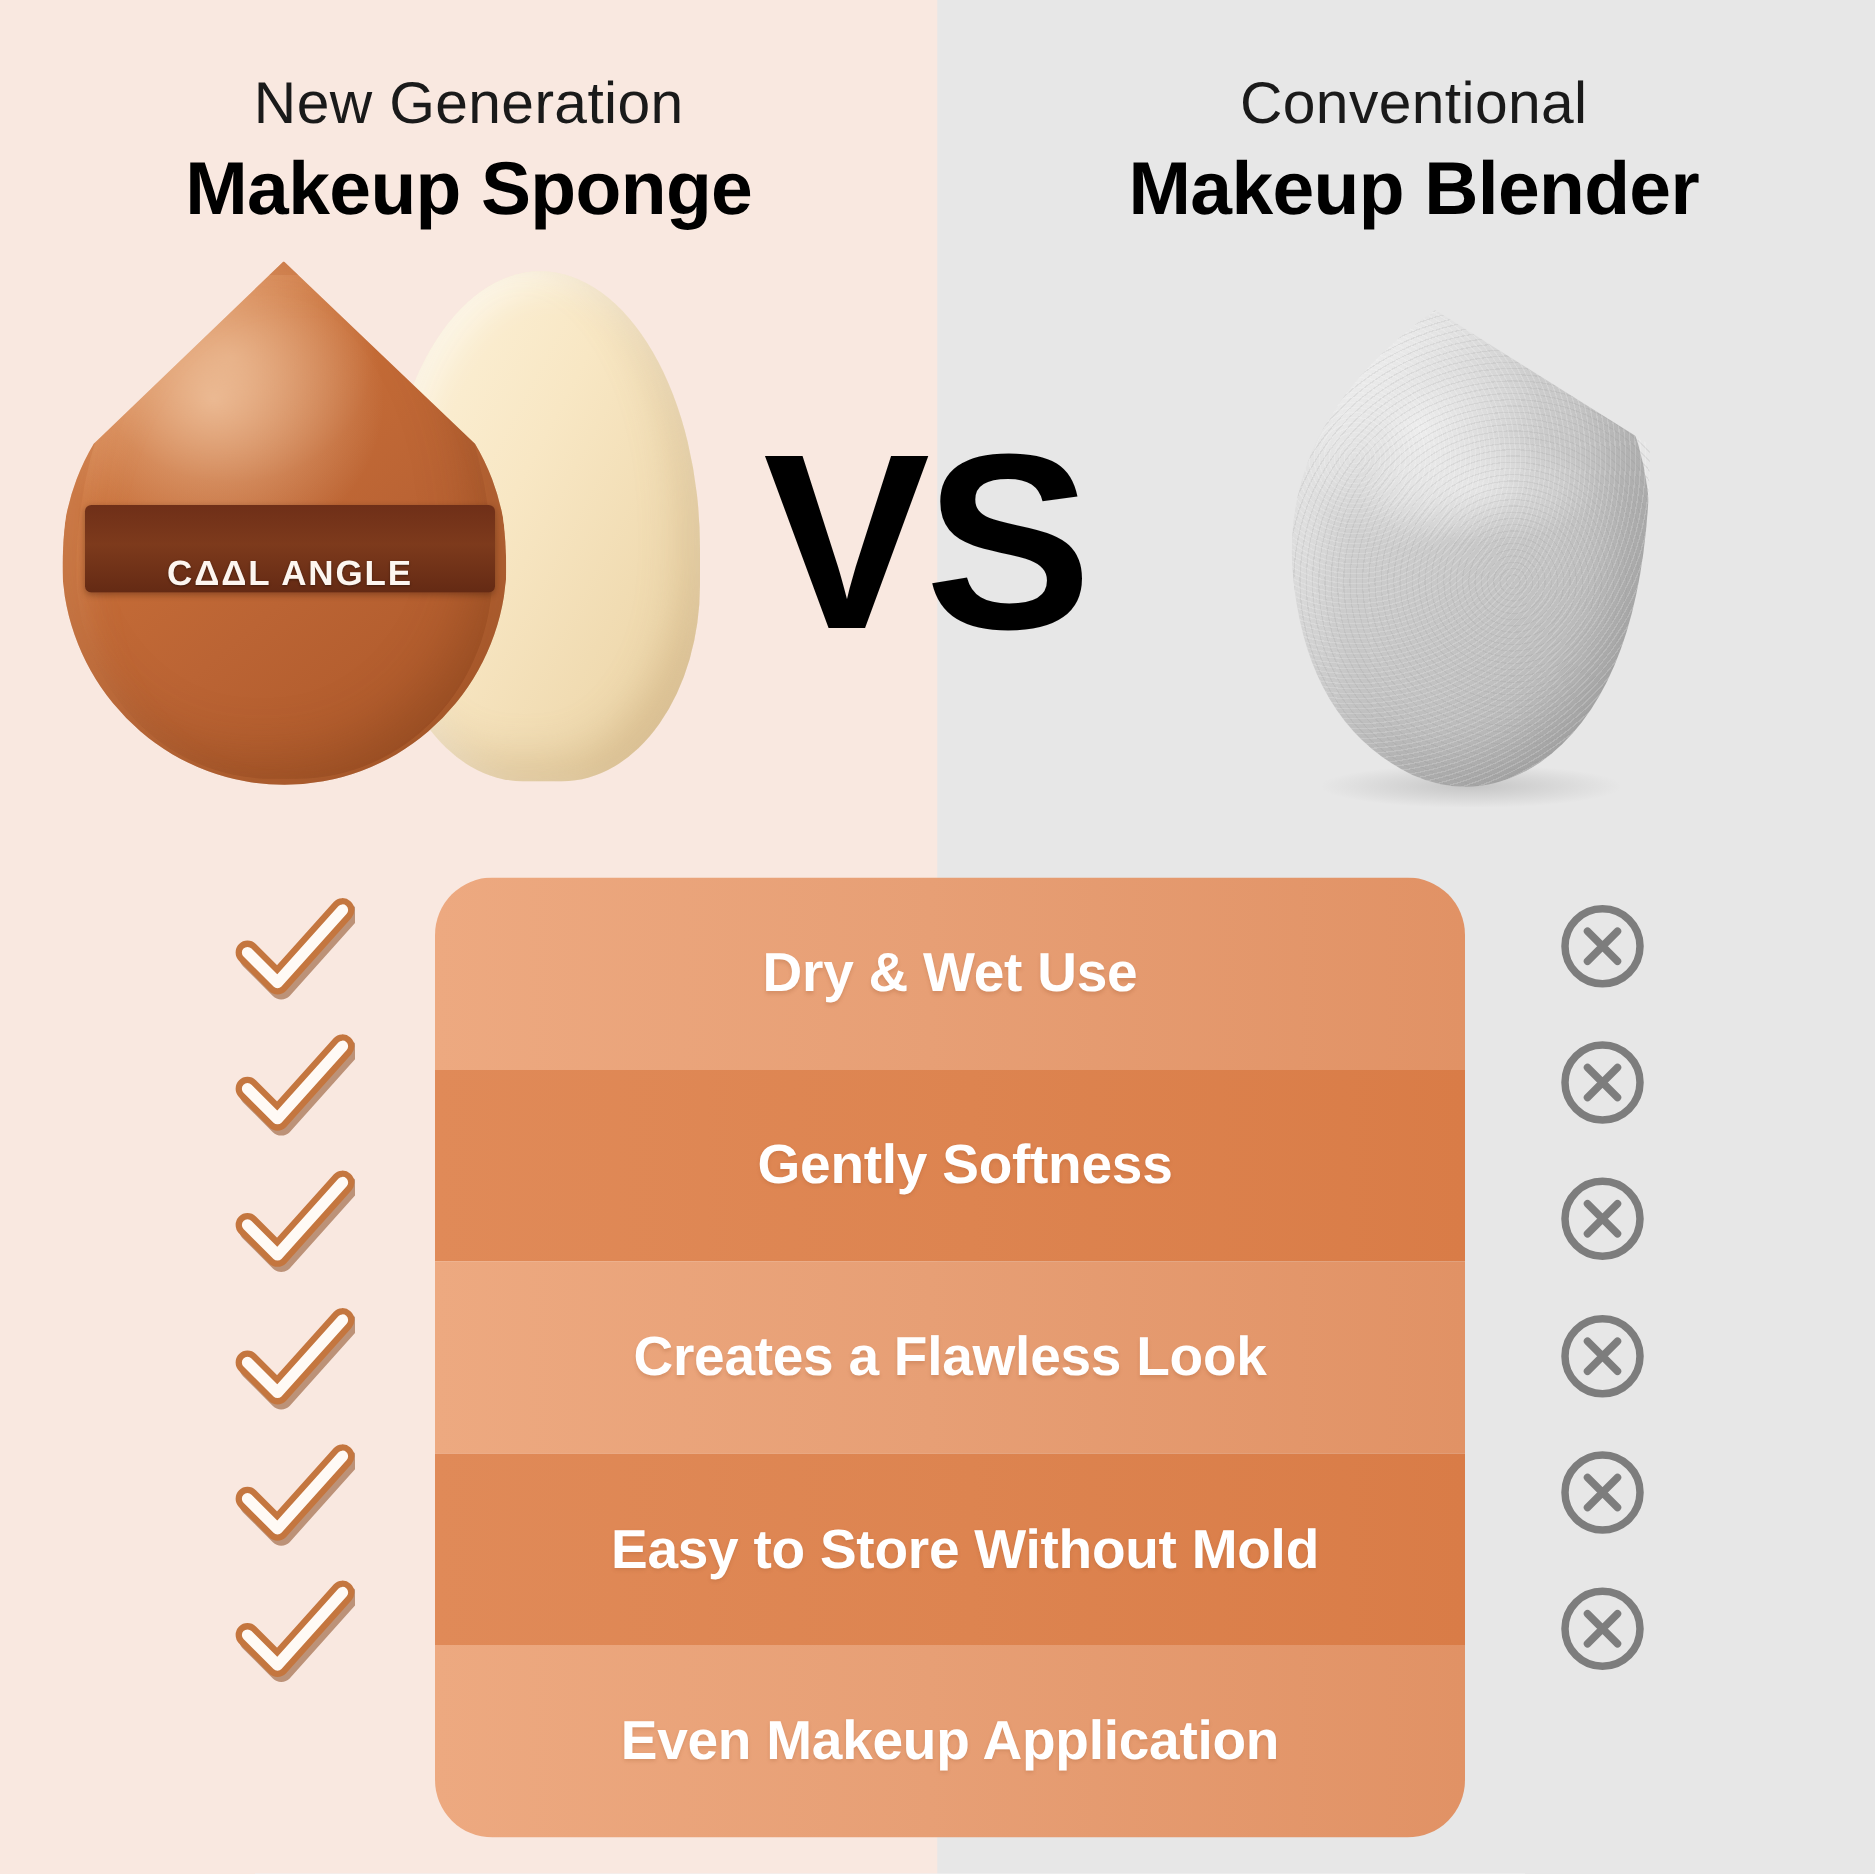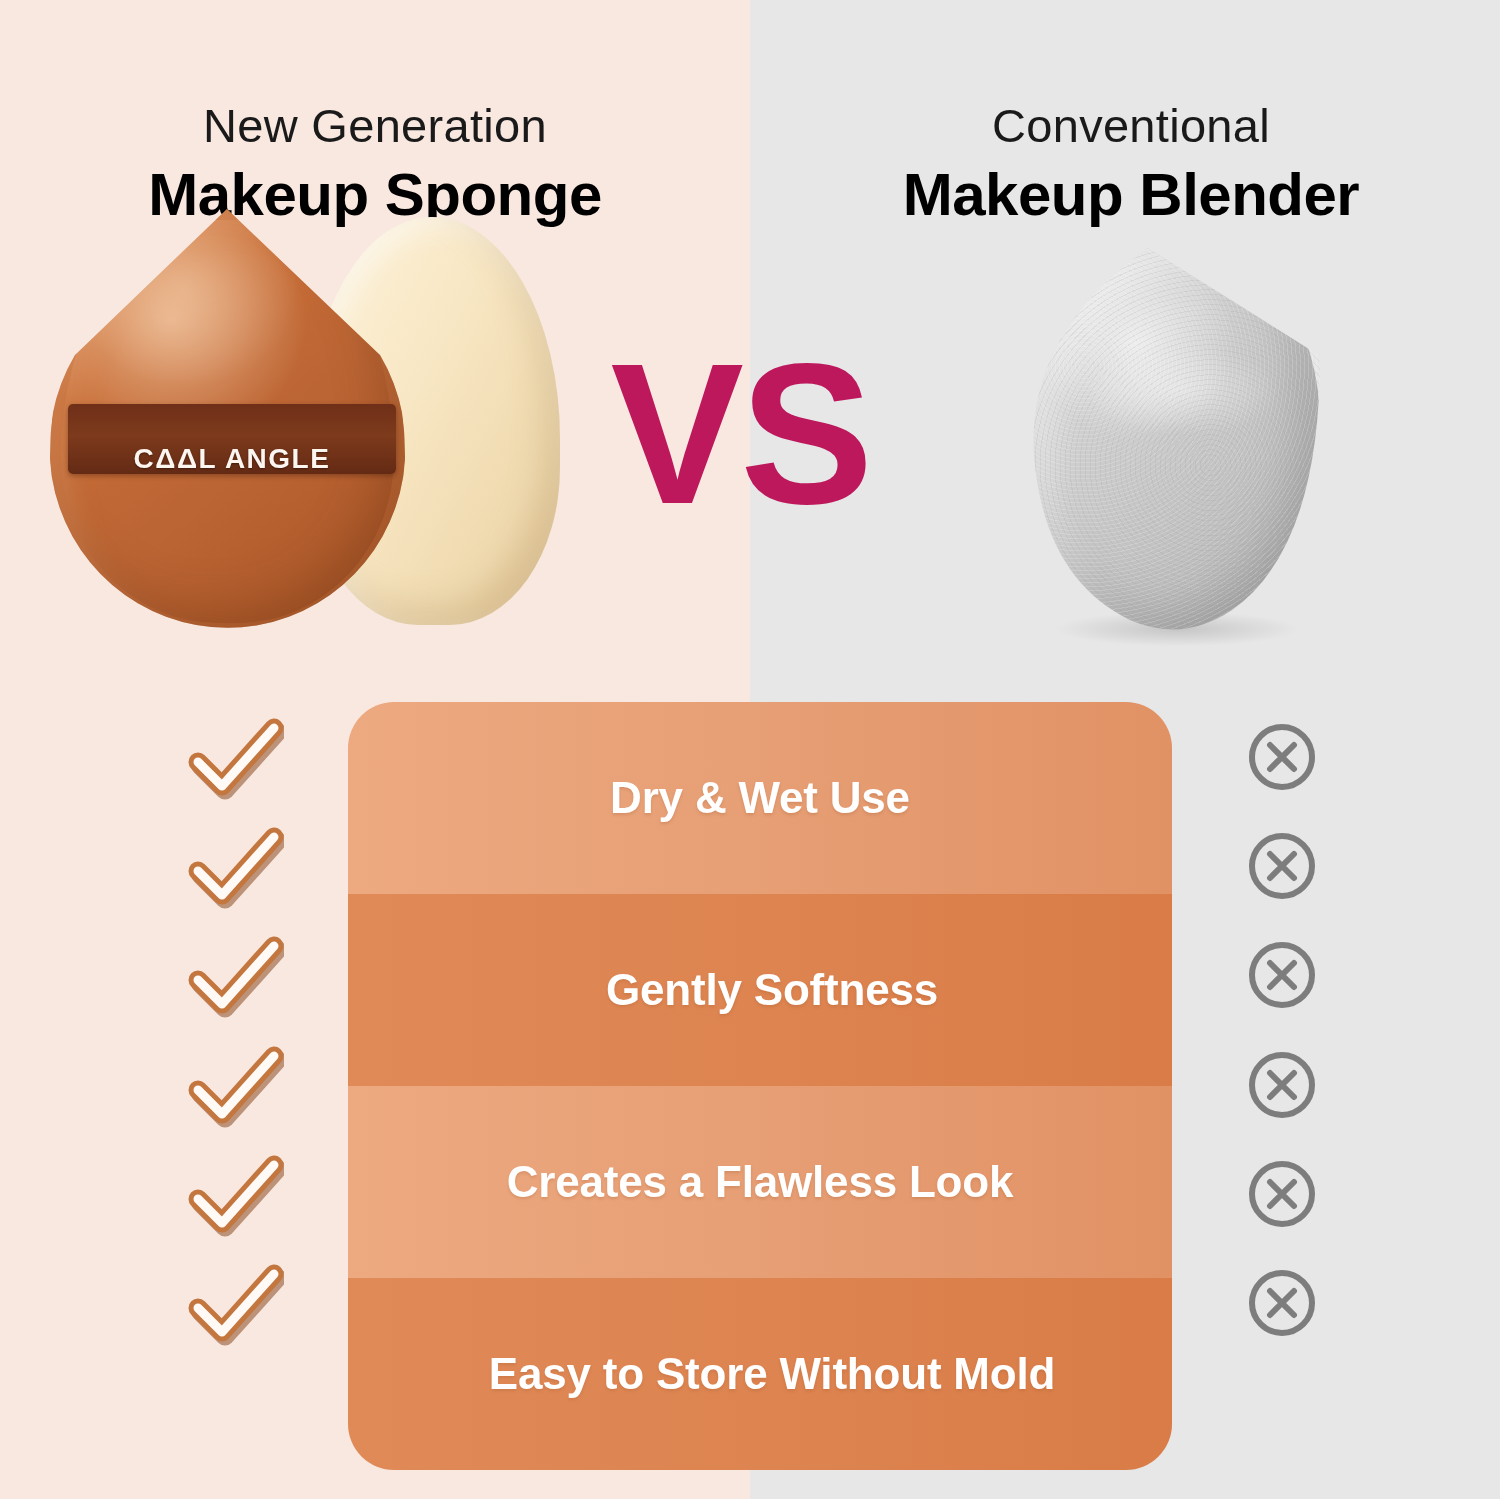--- a/index.html
+++ b/index.html
@@ -28,21 +28,20 @@
     left: 750px; top: 0;
     width: 750px; height: 1499px;
     background: #e7e7e7;
   }
 
   
   .head-col {
     position: absolute;
     top: 56px;
     text-align: center;
-    margin-top: 44px;
   }
   .head-left  { left: 0;    width: 750px; }
   .head-right { left: 750px; width: 762px; }
 
   .kicker {
     font-size: 47px;
     font-weight: 400;
     letter-spacing: 0.3px;
     color: #1a1a1a;
     line-height: 1.1;
@@ -59,21 +58,21 @@
   }
 
   
   .vs {
     position: absolute;
     left: 590px;
     top: 334px;
     width: 300px;
     font-size: 200px;
     font-weight: 700;
-    color: #be185d;
+    color: #000000;
     line-height: 1;
     letter-spacing: -4px;
     text-align: center;
   }
 
   
   .puff-wrap {
     position: absolute;
     left: 40px;
     top: 205px;
@@ -315,20 +314,23 @@
       </div>
       <div class="feature-row dark">
         <span class="feature-label">Gently Softness</span>
       </div>
       <div class="feature-row light">
         <span class="feature-label">Creates a Flawless Look</span>
       </div>
       <div class="feature-row dark">
         <span class="feature-label">Easy to Store Without Mold</span>
       </div>
+      <div class="feature-row light">
+        <span class="feature-label">Even Makeup Application</span>
+      </div>
     </div>
 
   <div class="mark-col cross-col" id="cross-col">
       <div class="mark-cell">
     <svg class="cross-ico" viewBox="0 0 72 72">
       <circle cx="36" cy="36" r="30" fill="none" stroke="#7d7d7d" stroke-width="6"></circle>
       <path d="M24 24 L48 48 M48 24 L24 48" stroke="#7d7d7d" stroke-width="6" stroke-linecap="round"></path>
     </svg>
       </div>
       <div class="mark-cell">

